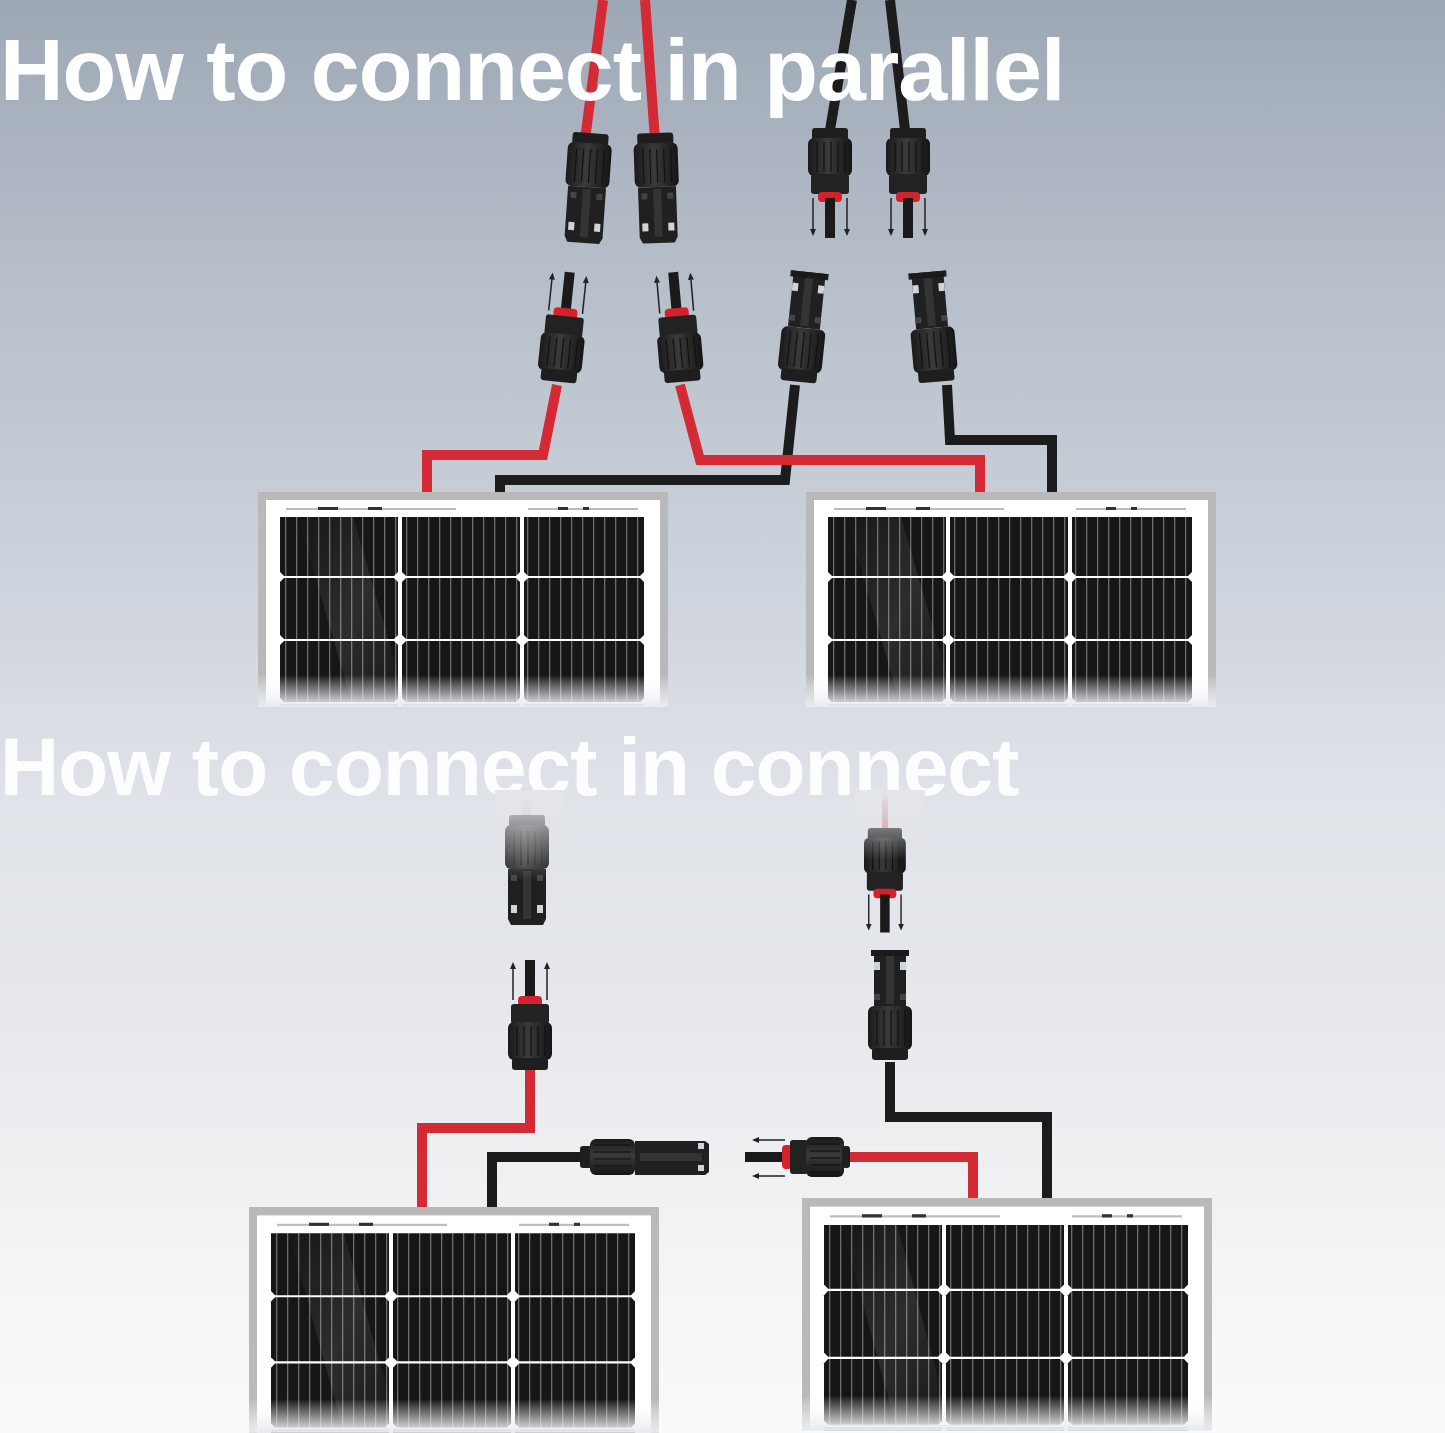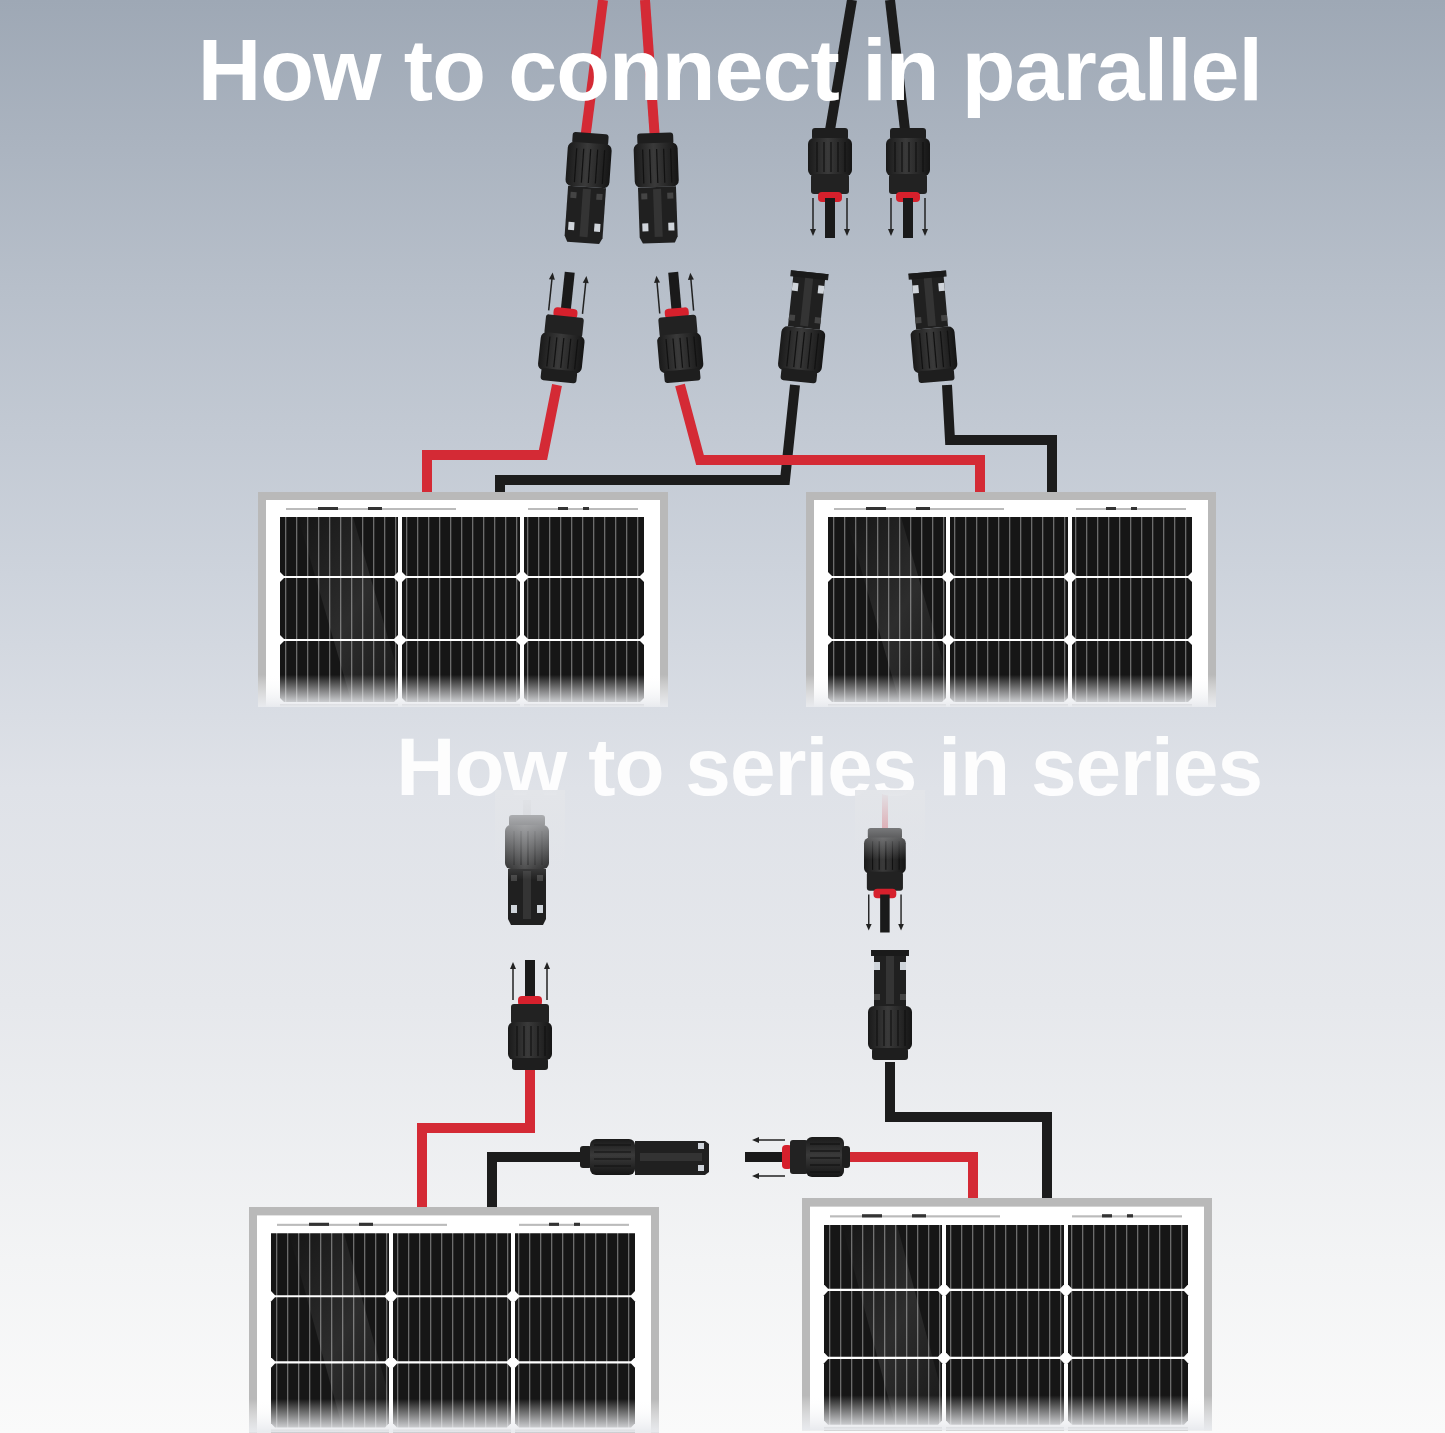--- a/index.html
+++ b/index.html
@@ -2,35 +2,35 @@
 <html><head>
 <meta charset="utf-8">
 <style>
   html, body { margin: 0; padding: 0; }
   body {
     width: 1445px; height: 1433px; position: relative; overflow: hidden;
     background: linear-gradient(180deg, #9ea8b5 0%, #b7bfca 20%, #cdd3dc 40%, #dfe2e8 55%, #e6e8ec 70%, #f3f4f5 88%, #fafafa 100%);
     font-family: "Liberation Sans", sans-serif;
   }
   .title {
-    position: absolute; left: 0; width: 1262px; text-align: right;
+    position: absolute; left: 0; width: 1262px; text-align: left;
     color: #ffffff; font-weight: bold; letter-spacing: -1px;
     font-family: "Liberation Sans", sans-serif;
     z-index: 5; pointer-events: none;
   }
   .title-parallel { top: 10px; font-size: 88px; line-height: 120px; }
   .title-series { top: 712px; font-size: 82px; line-height: 110px; color: rgba(255,255,255,0.92); }
   svg.scene { position: absolute; left: 0; top: 0; z-index: 2; }
   svg.overlay { position: absolute; left: 0; top: 0; z-index: 6; pointer-events: none; }
 </style>
 </head>
 <body>
 
 <div class="title title-parallel">How to connect in parallel</div>
-<div class="title title-series">How to series in series</div>
+<div class="title title-series">How to connect in connect</div>
 
 <svg class="scene" width="1445" height="1433" viewBox="0 0 1445 1433">
   <defs>
 
     <pattern id="cellLines" width="11" height="10" patternUnits="userSpaceOnUse">
       <rect width="11" height="10" fill="#161616"></rect>
       <rect x="5" y="0" width="1.3" height="10" fill="#6d6d6d"></rect>
     </pattern>
     <linearGradient id="panelFade" x1="0" y1="0" x2="0" y2="1">
       <stop offset="0.85" stop-color="#fff" stop-opacity="0"></stop>

